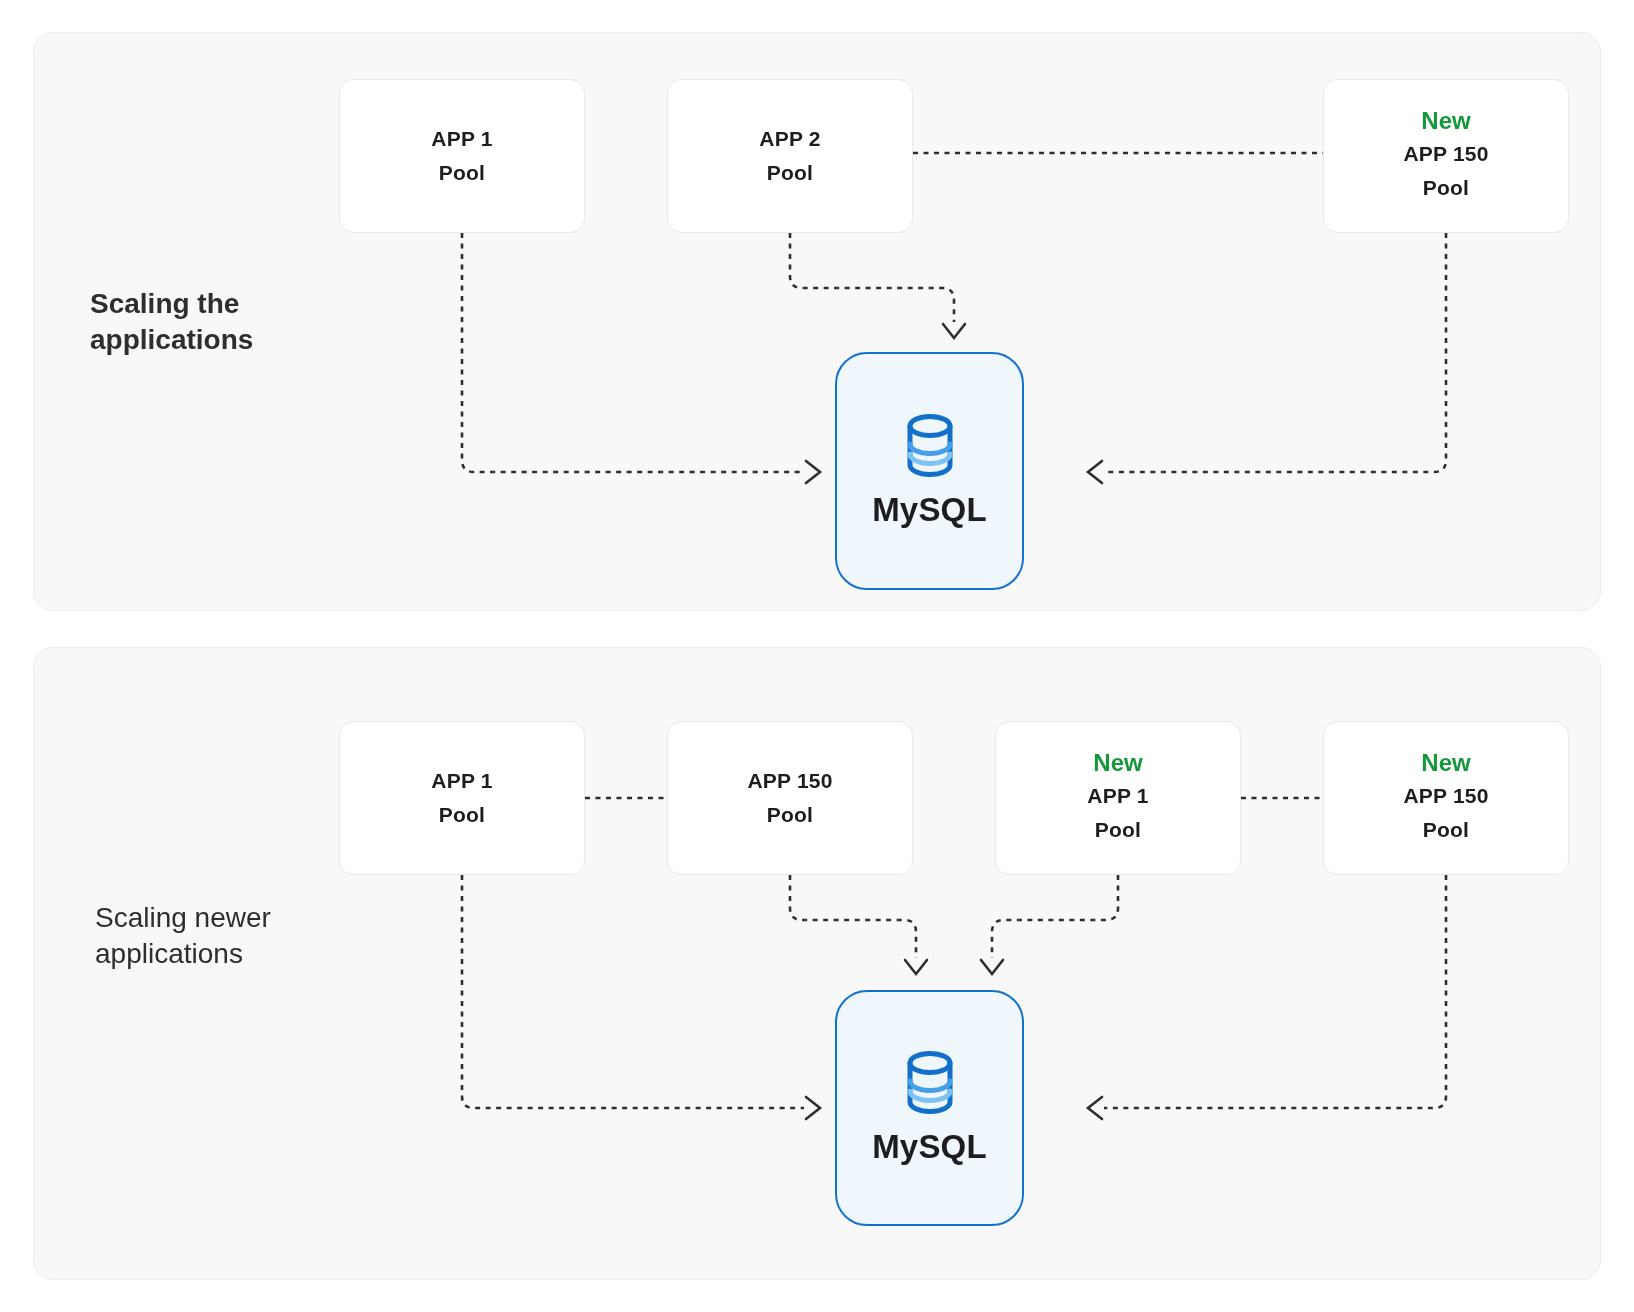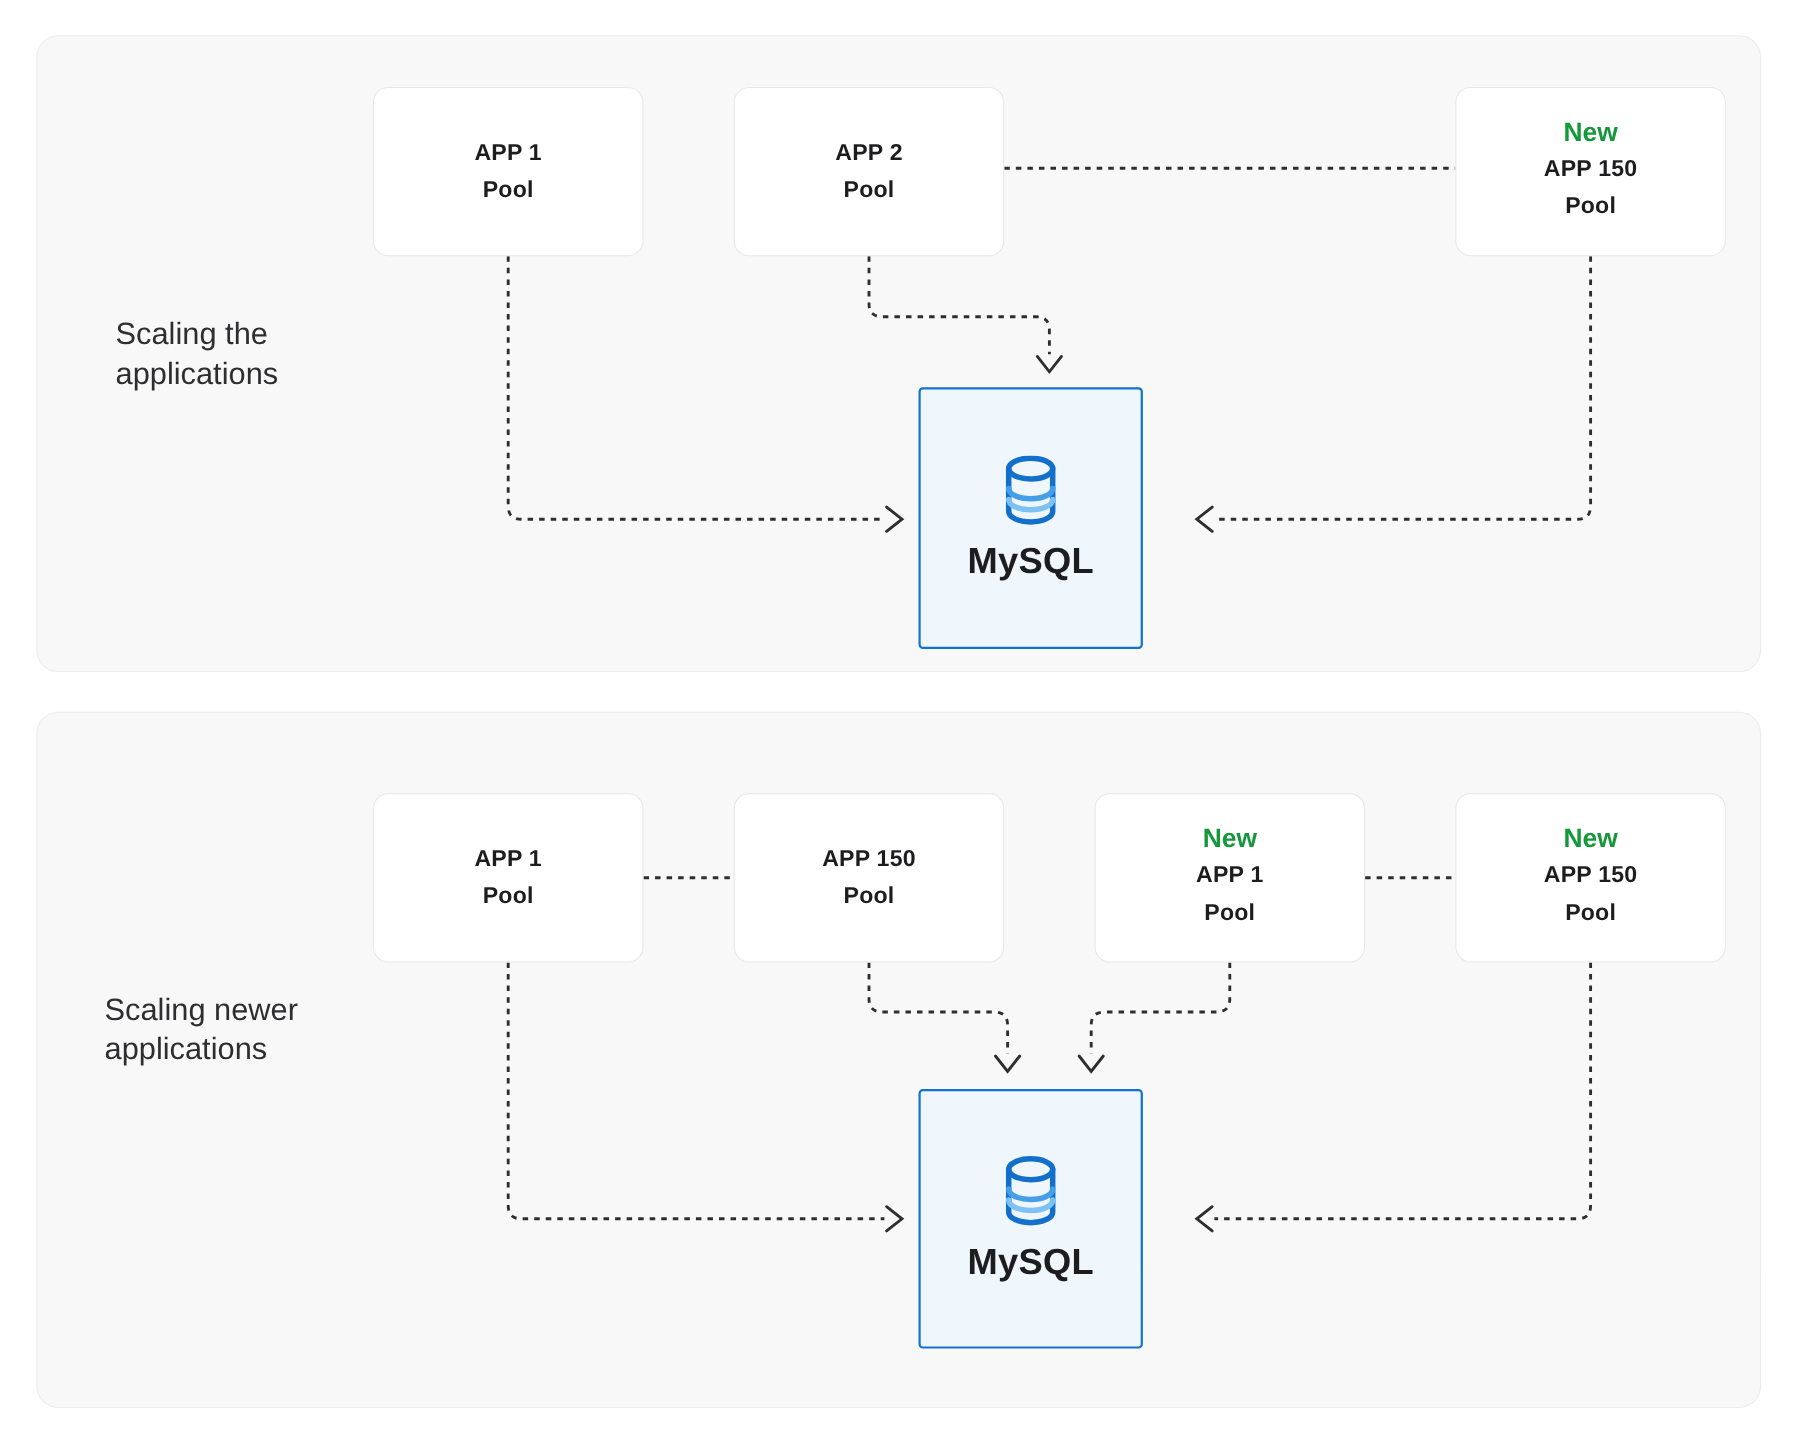--- a/index.html
+++ b/index.html
@@ -25,21 +25,21 @@
   #panel1 { top: 32px;  height: 579px; }
   #panel2 { top: 647px; height: 633px; }
 
   .panel-label {
     position: absolute;
     font-size: 28px;
     line-height: 36px;
     color: #2e2e30;
     font-weight: 400;
   }
-  #label1 { left: 105px; top: 286px; }
+  #label1 { left: 90px; top: 286px; font-weight: bold; }
   #label2 { left: 95px; top: 900px; }
 
   .connectors {
     position: absolute;
     left: 0; top: 0;
     width: 1634px;
     height: 1312px;
     pointer-events: none;
   }
   .connectors path.dash {
@@ -90,24 +90,24 @@
   #t-app150 { left: 1323px; top: 79px; }
   
   #b-app1      { left: 339px;  top: 721px; }
   #b-app150    { left: 667px;  top: 721px; }
   #b-app1new   { left: 995px;  top: 721px; }
   #b-app150new { left: 1323px; top: 721px; }
 
   .dbbox {
     position: absolute;
     left: 835px;
-    width: 204px;
+    width: 189px;
     background: #eff7fd;
     border: 2.5px solid #1372ce;
-    border-radius: 4px;
+    border-radius: 32px;
     display: flex;
     flex-direction: column;
     align-items: center;
     justify-content: center;
   }
   #db1 { top: 352px; height: 238px; }
   #db2 { top: 990px; height: 236px; }
   .dbbox .db-label {
     font-size: 33px;
     font-weight: 700;

